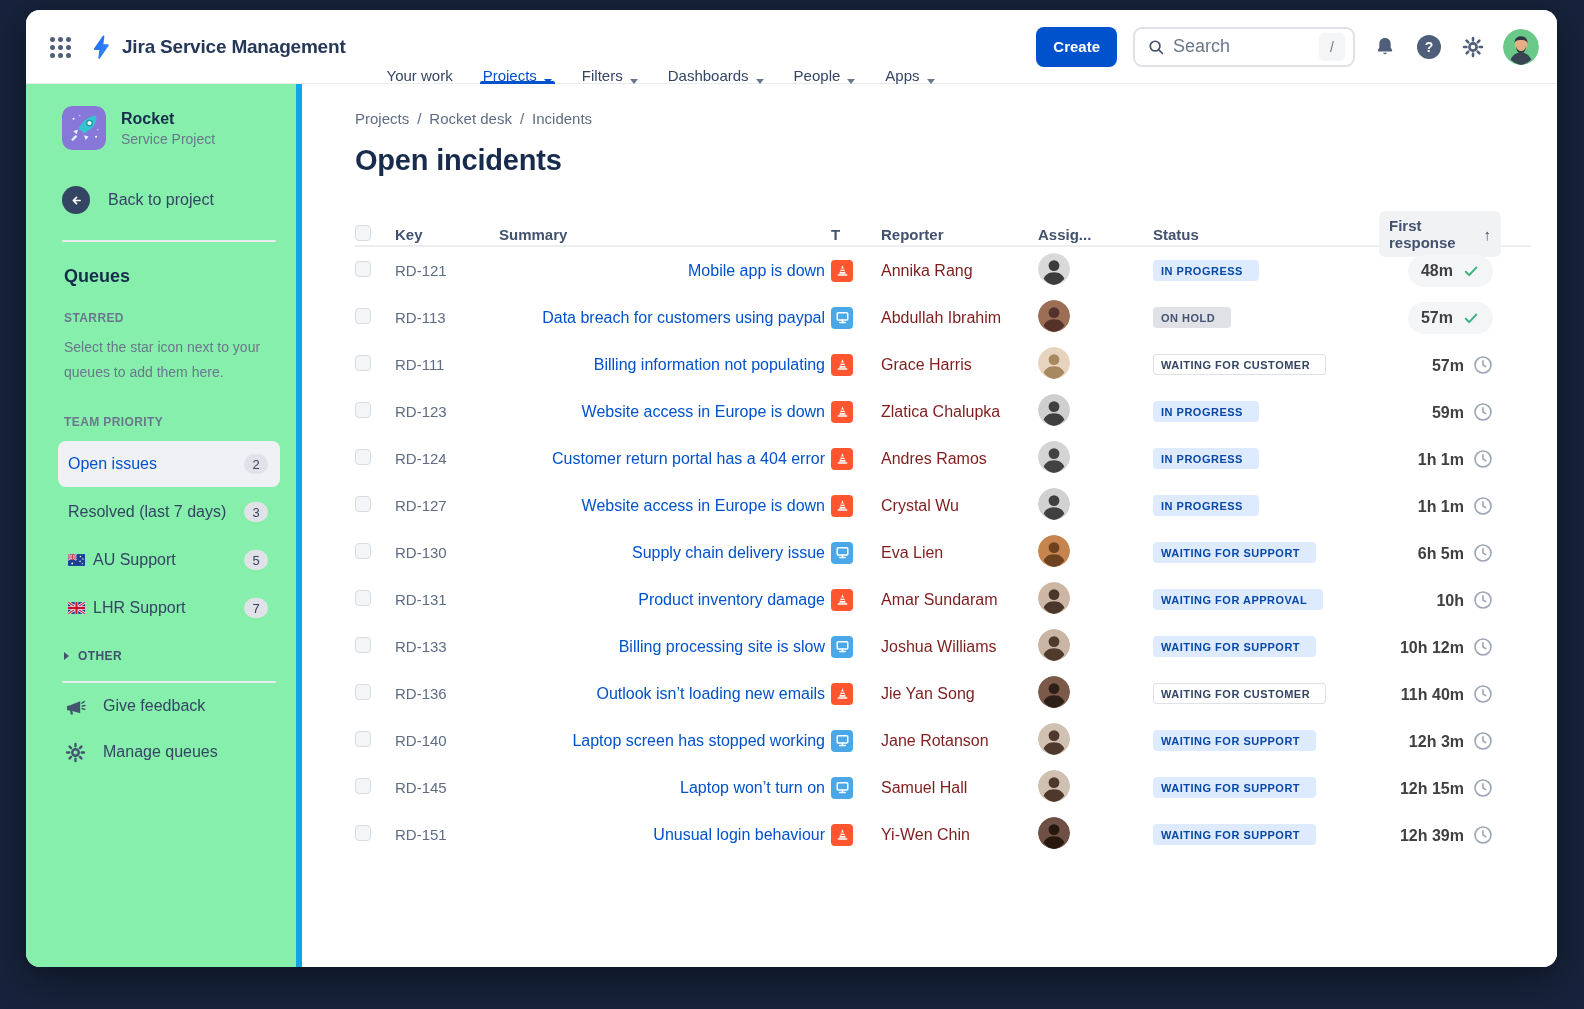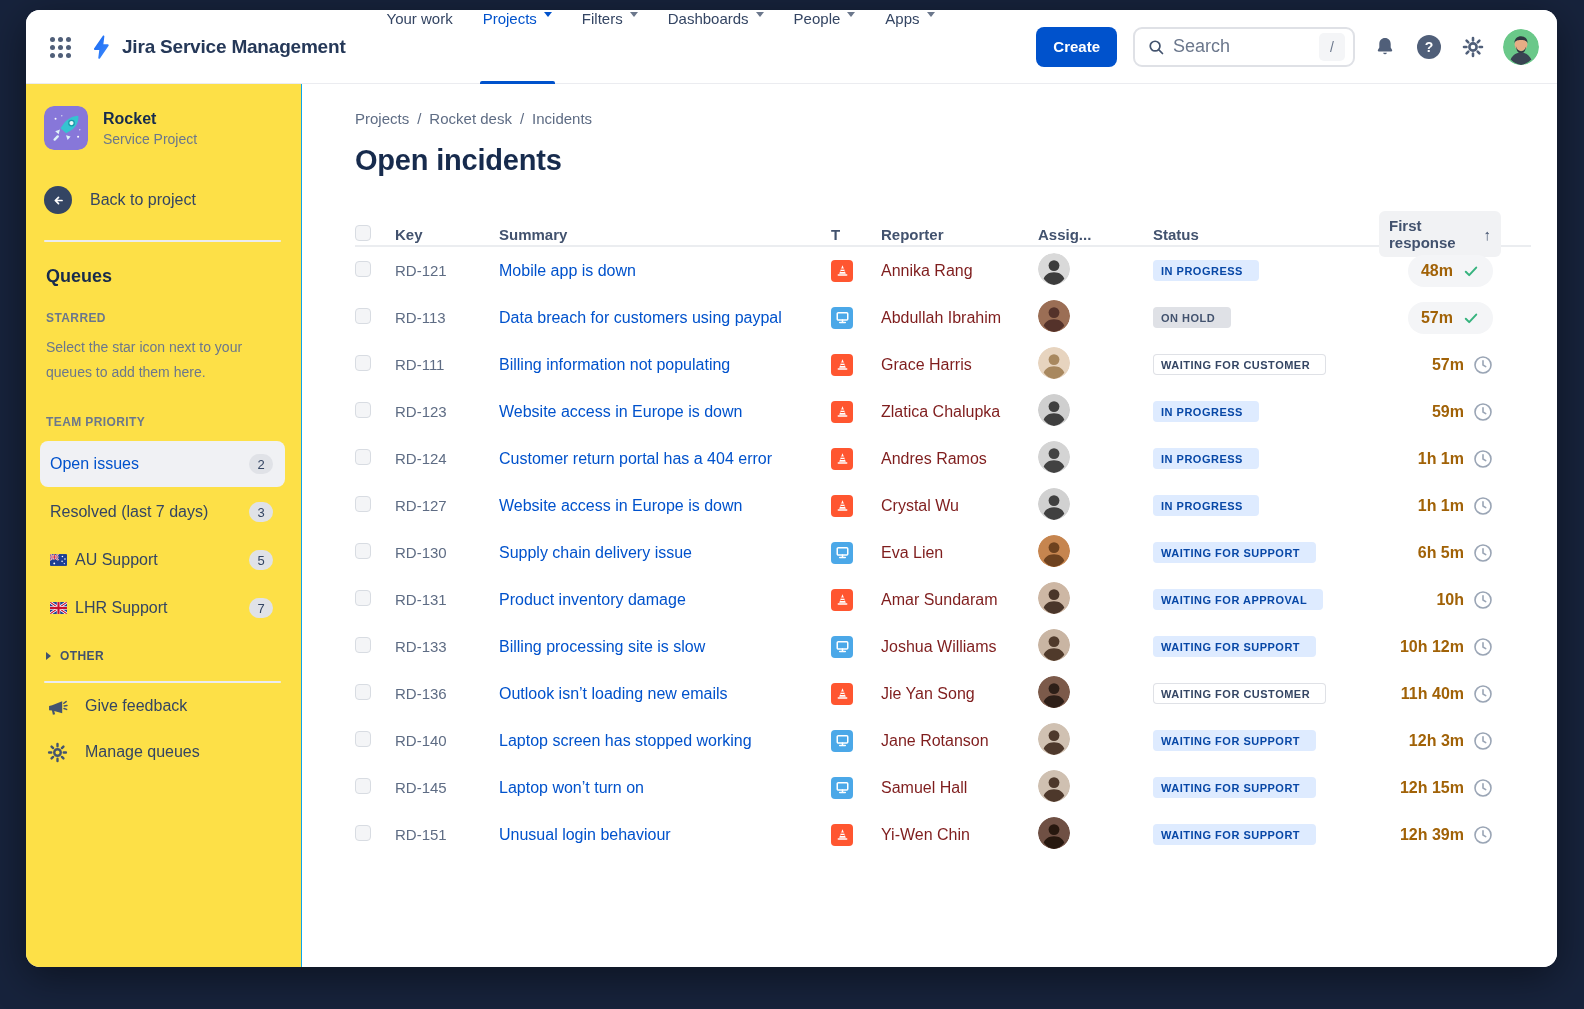--- a/index.html
+++ b/index.html
@@ -20,37 +20,37 @@
   .topnav {
     height:74px; flex:0 0 74px; display:flex; align-items:center;
     padding:0 18px 0 16px; border-bottom:1px solid #EBECF0; background:#fff;
   }
   .grid-icon { width:24px; height:24px; display:grid; grid-template-columns:repeat(3,1fr); gap:3px; padding:2px; margin:0 6px; cursor:pointer; }
   .grid-icon i { width:5px; height:5px; border-radius:50%; background:#505F79; }
   .logo { display:flex; align-items:center; gap:8px; margin-left:10px; cursor:pointer; }
   .logo svg { width:26px; height:26px; }
   .logo-text { font-size:19px; font-weight:700; color:#253858; letter-spacing:-.2px; white-space:nowrap; }
   .nav-items { display:flex; align-items:center; margin-left:26px; height:74px; }
-  .nav-item { display:flex; align-items:flex-start; gap:7px; height:74px; padding:0 15px; font-size:15px; font-weight:500; color:#344563; cursor:pointer; position:relative; white-space:nowrap; }
+  .nav-item { display:flex; align-items:flex-end; gap:7px; height:74px; padding:0 15px; font-size:15px; font-weight:500; color:#344563; cursor:pointer; position:relative; white-space:nowrap; }
   .nav-item .caret { width:0; height:0; border-left:4px solid transparent; border-right:4px solid transparent; border-top:5px solid #6B778C; margin-top:2px; }
   .nav-item.active { color:#0052CC; }
   .nav-item.active .caret { border-top-color:#0052CC; }
   .nav-item.active::after { content:""; position:absolute; left:12px; right:12px; bottom:0; height:3px; background:#0052CC; border-radius:2px 2px 0 0; }
   .topnav-right { margin-left:auto; display:flex; align-items:center; gap:16px; }
   .create-btn { background:#0052CC; color:#fff; border:none; font-family:inherit; font-size:15px; font-weight:600; height:40px; padding:0 17px; border-radius:8px; cursor:pointer; }
   .searchbox { display:flex; align-items:center; gap:8px; width:222px; height:40px; border:2px solid #DFE1E6; border-radius:9px; padding:0 8px 0 12px; background:#fff; }
   .searchbox input { border:none; outline:none; flex:1; min-width:0; font-family:inherit; font-size:18px; color:#344563; background:transparent; }
   .searchbox input::placeholder { color:#6B778C; }
   .slash-key { width:26px; height:28px; background:#F4F5F7; border-radius:5px; color:#6B778C; font-size:14px; display:flex; align-items:center; justify-content:center; flex:0 0 auto; }
   .iconbtn { width:28px; height:28px; display:flex; align-items:center; justify-content:center; cursor:pointer; }
   .help-circle { width:24px; height:24px; border-radius:50%; background:#505F79; color:#fff; font-size:14px; font-weight:700; display:flex; align-items:center; justify-content:center; }
   .avatar-top { width:36px; height:36px; border-radius:50%; overflow:hidden; cursor:pointer; flex:0 0 auto; }
   
   .app-body { flex:1; display:flex; min-height:0; }
-  .sidebar { width:276px; flex:0 0 276px; background:#fde047; border-right:1px solid #0ea5e9; padding:22px 16px 0 14px; }
+  .sidebar { width:276px; flex:0 0 276px; background:#86efac; border-right:6px solid #0ea5e9; padding:22px 16px 0 32px; }
   .main { flex:1; background:#fff; padding:26px 0 0 53px; overflow:hidden; }
   
   .project { display:flex; align-items:center; gap:15px; padding-left:4px; cursor:pointer; }
   .project-tile { width:44px; height:44px; border-radius:9px; overflow:hidden; flex:0 0 auto; }
   .project-name { font-size:16px; font-weight:700; color:#172B4D; }
   .project-type { font-size:14px; color:#6B778C; margin-top:3px; }
   .back-row { display:flex; align-items:center; gap:18px; margin-top:36px; padding-left:4px; cursor:pointer; }
   .back-circle { width:28px; height:28px; border-radius:50%; background:#344563; display:flex; align-items:center; justify-content:center; flex:0 0 auto; }
   .back-label { font-size:16px; color:#344563; }
   .sb-divider { height:2px; background:#EBECF0; border-radius:1px; margin:26px 4px 0 4px; }
@@ -80,33 +80,33 @@
     grid-template-columns:40px 104px 332px 50px 157px 115px 226px 1fr;
     align-items:center;
   }
   .thead { height:36px; border-bottom:2px solid #EBEDF0; font-size:15px; font-weight:600; color:#42526E; }
   .th-resp { justify-self:end; padding-right:30px; }
   .sort-pill { display:flex; align-items:center; gap:8px; background:#F1F2F4; border-radius:6px; padding:6px 10px; cursor:pointer; font-weight:600; color:#42526E; }
   .sort-arrow { font-size:15px; }
   .trow { min-height:47px; }
   .checkbox { width:16px; height:16px; border-radius:4px; background:#F4F5F7; border:1px solid #D8DCE2; display:inline-block; cursor:pointer; }
   .c-key { font-size:15px; color:#5E6C84; }
-  .c-summary { padding-right:0; }
+  .c-summary { padding-right:6px;text-align:right; }
   .summary-link { font-size:16px; color:#0052CC; text-decoration:none; line-height:1.45; display:inline-block; }
   .type-tile { width:22px; height:22px; border-radius:4px; display:flex; align-items:center; justify-content:center; }
   .type-tile.incident { background:#FF5630; }
   .type-tile.request { background:#4BA8E8; }
   .c-reporter { font-size:16px; color:#7f1d1d; }
   .avatar { width:32px; height:32px; border-radius:50%; overflow:hidden; display:inline-block; cursor:pointer; }
   .badge { display:inline-block; font-size:11px; font-weight:700; letter-spacing:.5px; padding:5px 16px 4px 8px; border-radius:4px; white-space:nowrap; }
   .badge-blue { background:#DEEBFF; color:#0747A6; }
   .badge-gray { background:#DFE1E6; color:#42526E; }
   .badge-outline { background:#fff; color:#344563; box-shadow:inset 0 0 0 1px #DFE1E6; }
   .c-response { justify-self:end; padding-right:38px; }
-  .resp { display:flex; align-items:center; gap:9px; font-size:16px; font-weight:600; color:#a16207; white-space:nowrap; }
+  .resp { display:flex; align-items:flex-end; gap:9px; font-size:16px; font-weight:600; color:#404040; white-space:nowrap; }
   .resp.done { background:#F4F5F7; border-radius:18px; padding:7px 13px; }
   .resp svg { flex:0 0 auto; }
 </style>
 </head>
 <body>
 
 <div class="app">
 
   <div class="topnav">
     <div class="grid-icon">

